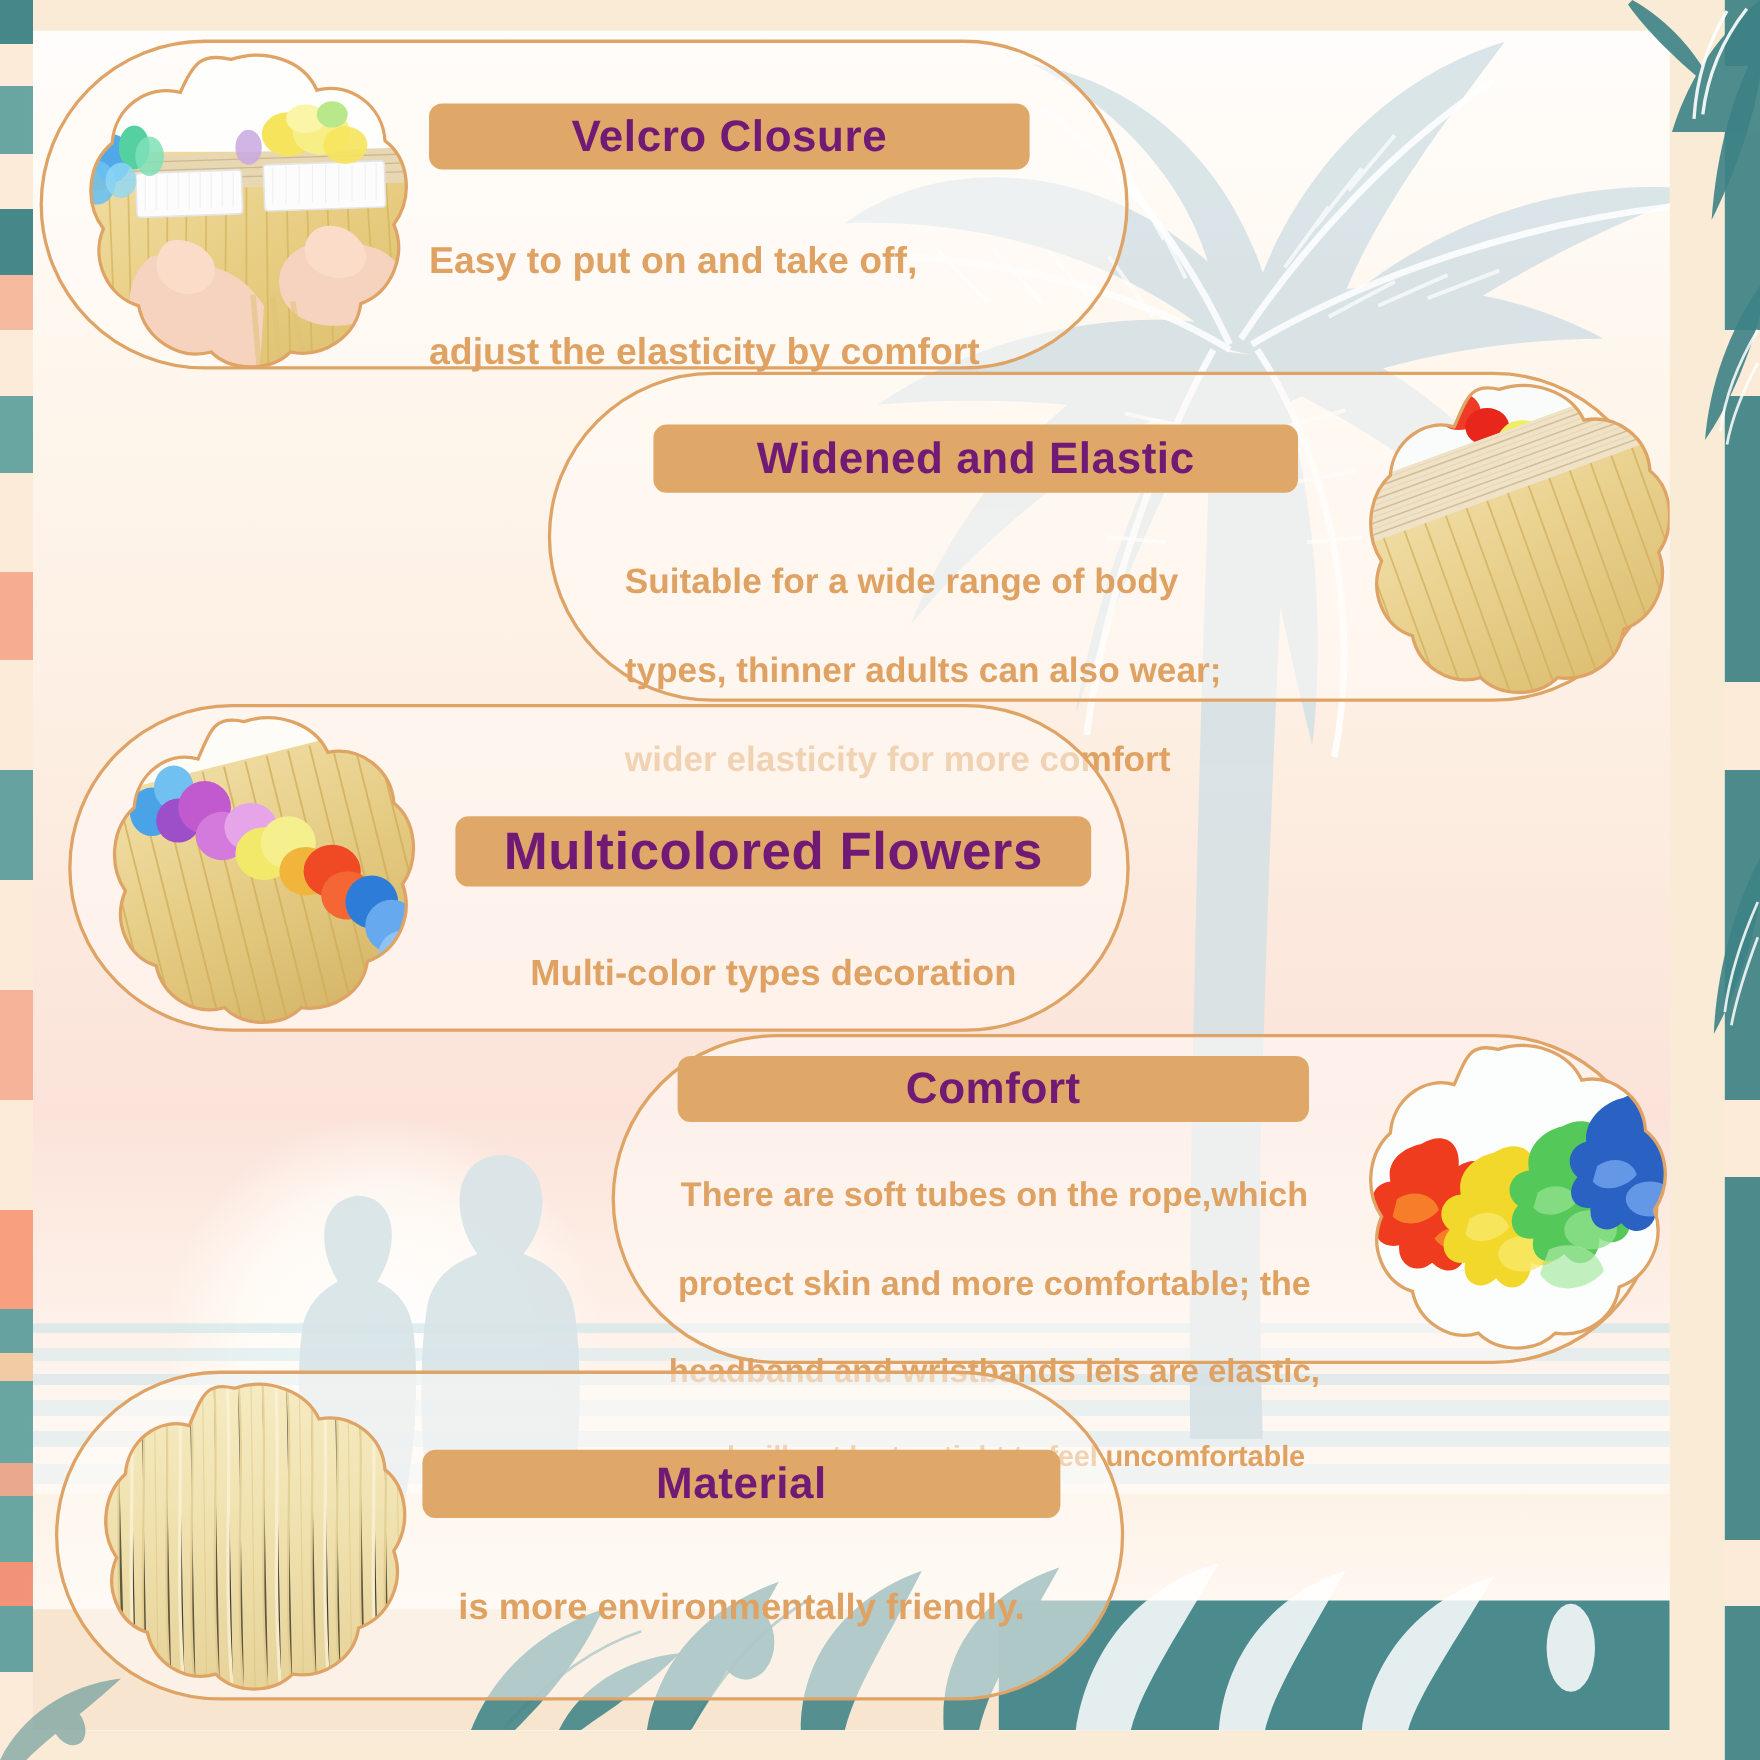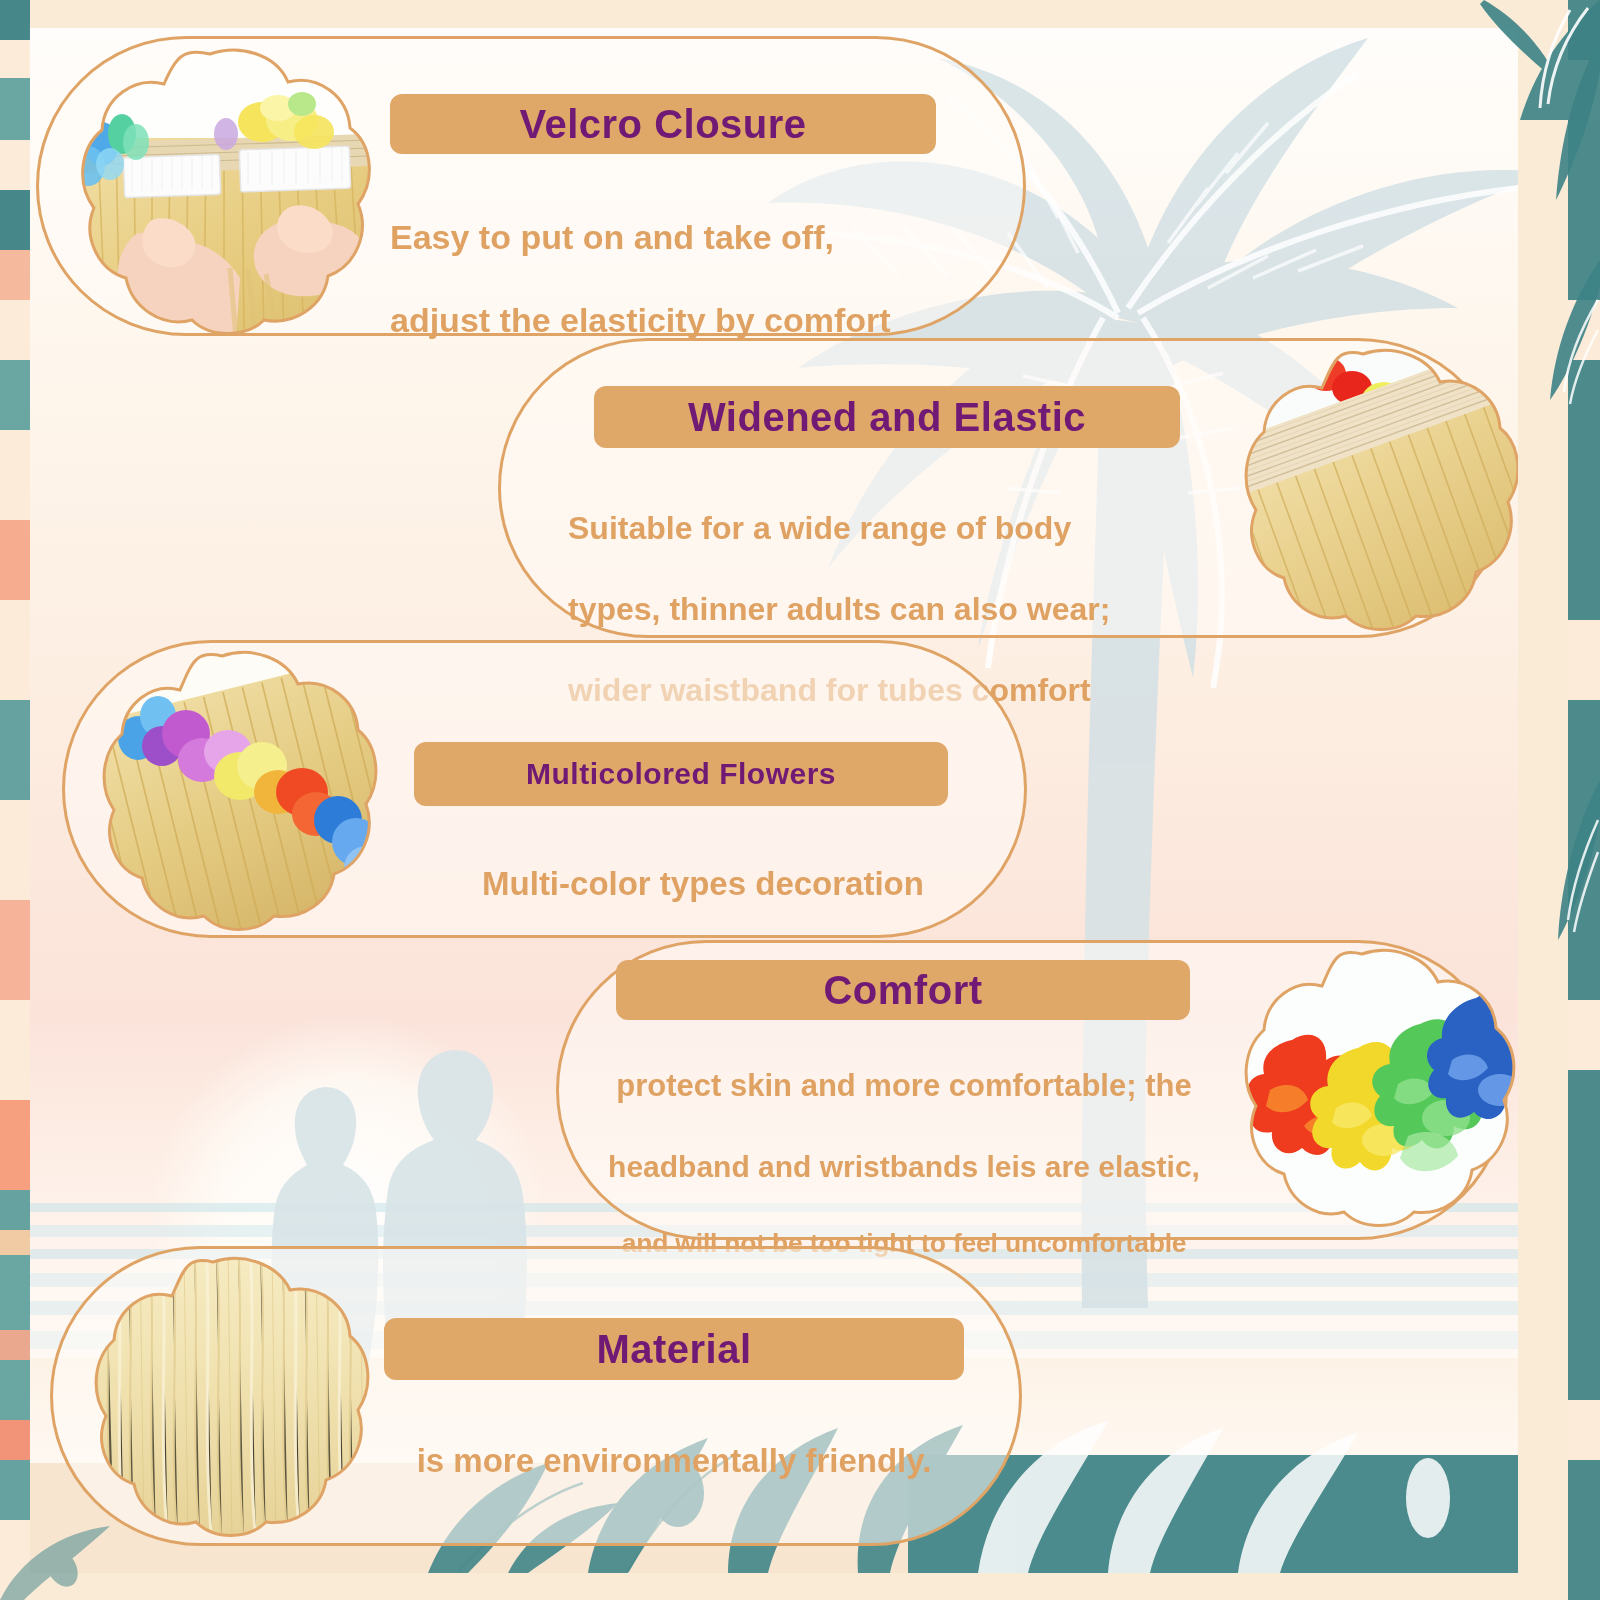--- a/index.html
+++ b/index.html
@@ -301,21 +301,21 @@
     </div>
 
     <div class="feature">
       <div class="capsule" style="left:470px; top:310px; width:1010px; height:300px;"></div>
       <div class="badge" style="left:566px; top:358px; width:586px; height:62px; font-size:40px;">
         <span>Widened  and  Elastic</span>
       </div>
       <div class="body-text" style="left:540px; top:440px; width:640px; font-size:32px; line-height:1.26;">
         <div>Suitable for a wide range of body</div>
         <div>types, thinner adults can also wear;</div>
-        <div>wider waistband for tubes comfort</div>
+        <div>wider elasticity for more comfort</div>
       </div>
       <div class="photo" style="left:1180px; top:312px; width:310px; height:300px;">
         <svg width="310" height="300" viewBox="0 0 310 300">
           <defs>
             <clipPath id="flowerClip2">
               <path d="M155 14 C185 4 220 16 232 42 C262 36 290 58 292 88 C312 104 316 138 300 162 C310 190 296 222 268 232 C264 262 236 280 208 276 C190 294 156 294 138 276 C110 284 82 266 76 238 C50 230 36 198 48 170 C32 146 36 110 56 92 C58 62 86 40 114 48 C126 20 130 8 155 14 Z"></path>
             </clipPath>
             <linearGradient id="raf2" x1="0" y1="0" x2=".4" y2="1">
               <stop offset="0%" stop-color="#F5E6B6"></stop>
                 <stop offset="45%" stop-color="#EAD290"></stop>
@@ -393,34 +393,35 @@
               <ellipse cx="240" cy="150" rx="26" ry="24" fill="#EF4A24"></ellipse>
               <ellipse cx="254" cy="172" rx="24" ry="22" fill="#F46634"></ellipse>
               <ellipse cx="276" cy="178" rx="24" ry="24" fill="#2D7DD8"></ellipse>
               <ellipse cx="294" cy="200" rx="24" ry="24" fill="#66A9EE"></ellipse>
               <ellipse cx="304" cy="226" rx="22" ry="22" fill="#8FC3F4"></ellipse>
             </g>
           </g>
           <path d="M160 14 C190 4 224 16 236 42 C266 36 294 58 296 88 C316 104 320 138 304 162 C314 190 300 222 272 232 C268 260 240 278 212 274 C194 292 160 292 142 274 C114 282 86 264 80 236 C54 228 40 196 52 168 C36 144 40 110 60 92 C62 62 90 40 118 48 C130 20 134 8 160 14 Z" fill="none" stroke="#DFA465" stroke-width="3"></path>
         </svg>
       </div>
-      <div class="badge" style="left:386px; top:714px; width:534px; height:64px; font-size:30px;">
+      <div class="badge" style="left:386px; top:714px; width:578px; height:64px; font-size:48px;">
         <span>Multicolored  Flowers</span>
       </div>
       <div class="body-text center" style="left:360px; top:796px; width:630px; font-size:33px;">
         <div>Multi-color types decoration</div>
       </div>
     </div>
 
     <div class="feature">
       <div class="capsule" style="left:528px; top:912px; width:952px; height:300px;"></div>
       <div class="badge" style="left:588px; top:932px; width:574px; height:60px; font-size:40px;">
         <span>Comfort</span>
       </div>
       <div class="body-text center" style="left:566px; top:998px; width:620px; font-size:31px; line-height:1.30;">
+        <div>There are soft tubes on the rope,which</div>
         <div>protect skin and more comfortable; the</div>
         <div style="font-size:30px;">headband and wristbands leis are elastic,</div>
         <div style="font-size:26.5px; letter-spacing:-0.2px;">and will not be too tight to feel uncomfortable</div>
       </div>
       <div class="photo" style="left:1180px; top:912px; width:308px; height:298px;">
         <svg width="308" height="298" viewBox="0 0 308 298">
           <defs>
             <clipPath id="flowerClip4">
               <path d="M154 14 C184 4 218 16 230 42 C258 36 286 58 288 88 C308 104 312 136 296 160 C306 188 292 220 264 230 C260 258 234 276 206 272 C188 290 154 290 136 272 C110 280 82 262 76 234 C50 226 36 194 48 166 C32 142 36 108 56 90 C58 60 86 38 114 46 C126 18 130 8 154 14 Z"></path>
             </clipPath>

